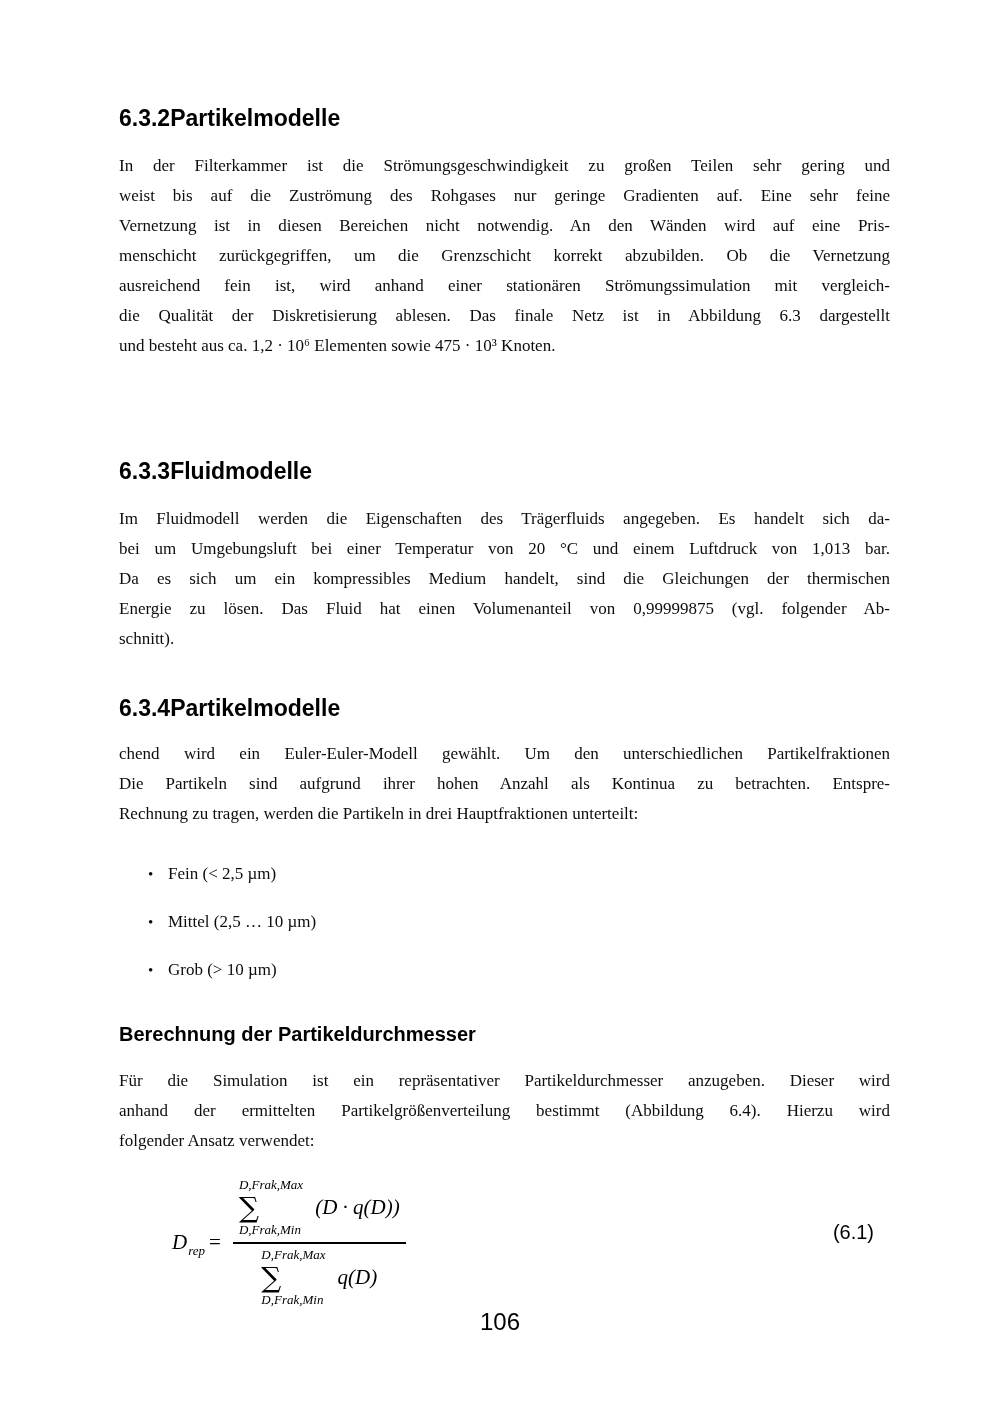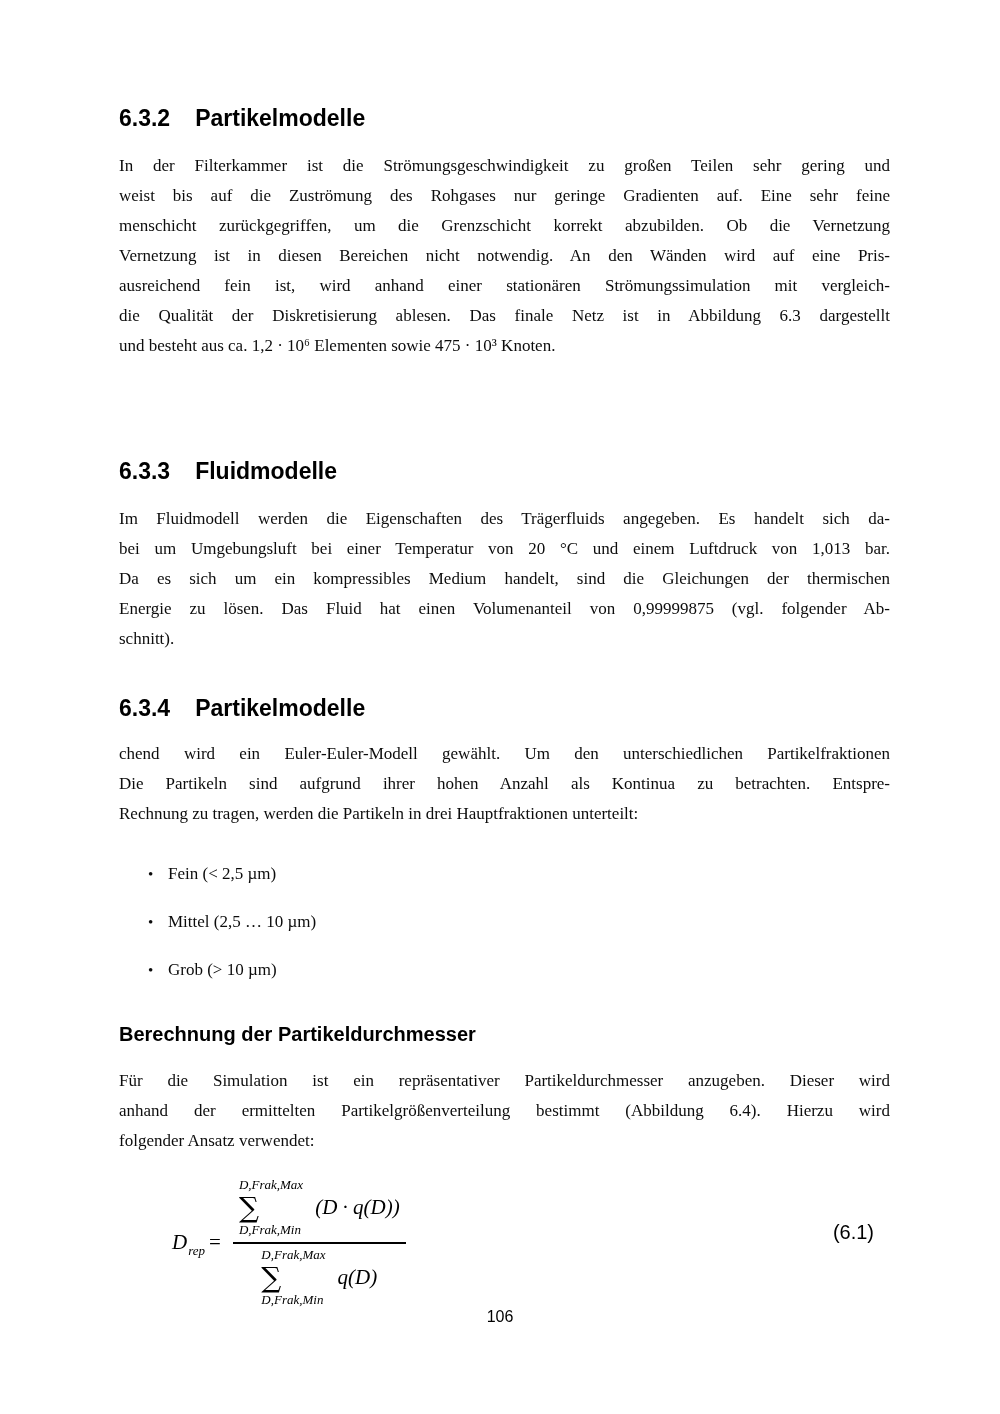--- a/index.html
+++ b/index.html
@@ -20,21 +20,20 @@
     position: absolute;
     left: 119px;
     top: 0;
     width: 771px;
   }
   
   .sec-heading {
     position: absolute;
     left: 0;
     display: flex;
-    column-gap: 25px;
     font-family: "Liberation Sans", "DejaVu Sans", sans-serif;
     font-weight: bold;
     font-size: 23px;
     line-height: 1.05;
     color: #000;
     white-space: nowrap;
   }
   .sub-heading {
     position: absolute;
     left: 0;
@@ -158,39 +157,39 @@
     color: #000;
   }
   
   .page-number {
     position: absolute;
     left: 0;
     top: 1308px;
     width: 1000px;
     text-align: center;
     font-family: "Liberation Sans", "DejaVu Sans", sans-serif;
-    font-size: 16px;
+    font-size: 24px;
     color: #000;
   }
 </style>
 </head>
 <body>
 
 <div class="page">
   <div class="content">
 
     <div class="sec-heading" style="top:106px">
       <span>6.3.2</span>
       <span>Partikelmodelle</span>
     </div>
     <div class="para" style="top:151px">
       <div class="pline">In der Filterkammer ist die Strömungsgeschwindigkeit zu großen Teilen sehr gering und</div>
       <div class="pline">weist bis auf die Zuströmung des Rohgases nur geringe Gradienten auf. Eine sehr feine</div>
+      <div class="pline">Vernetzung ist in diesen Bereichen nicht notwendig. An den Wänden wird auf eine Pris-</div>
       <div class="pline">menschicht zurückgegriffen, um die Grenzschicht korrekt abzubilden. Ob die Vernetzung</div>
-      <div class="pline">Vernetzung ist in diesen Bereichen nicht notwendig. An den Wänden wird auf eine Pris-</div>
       <div class="pline">ausreichend fein ist, wird anhand einer stationären Strömungssimulation mit vergleich-</div>
       <div class="pline">die Qualität der Diskretisierung ablesen. Das finale Netz ist in Abbildung 6.3 dargestellt</div>
       <div class="pline last">und besteht aus ca. 1,2 · 10⁶ Elementen sowie 475 · 10³ Knoten.</div>
     </div>
 
     <div class="sec-heading" style="top:459px">
       <span>6.3.3</span>
       <span>Fluidmodelle</span>
     </div>
     <div class="para" style="top:504px">

